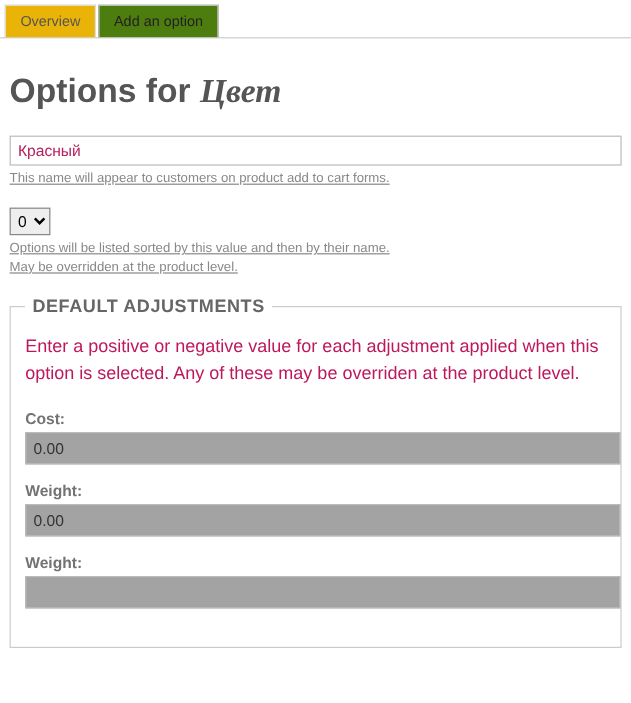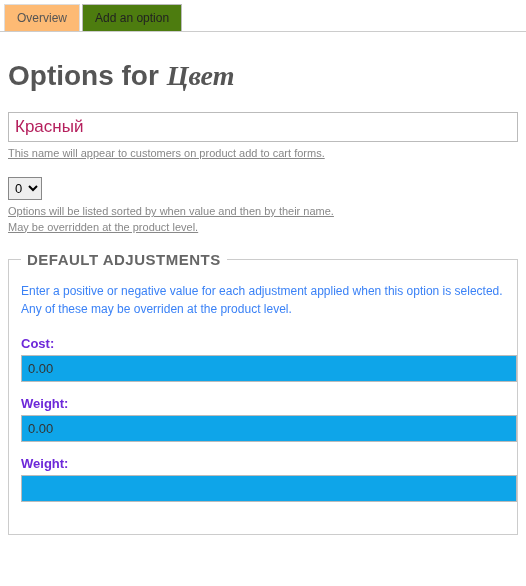--- a/index.html
+++ b/index.html
@@ -16,21 +16,21 @@
     display: flex;
     background: #fff;
     padding: 4px 4px 0 4px;
     border-bottom: 1px solid #ccc;
   }
   .tab {
     padding: 6px 12px;
     font-size: 12px;
     color: #555;
     cursor: pointer;
-    background: #fdba74;
+    background: #eab308;
     border: 1px solid #ddd;
     border-bottom: none;
     margin-right: 2px;
   }
   .tab.active {
     background: #4d7c0f;
     color: #222;
     border-color: #bbb;
   }
   .page {
@@ -53,21 +53,21 @@
     margin-bottom: 4px;
     display: block;
   }
   .required-mark {
     color: #c00;
     margin-left: 2px;
   }
   .text-input {
     width: 100%;
     padding: 4px 6px;
-    font-size: 17px;
+    font-size: 13px;
     border: 1px solid #bbb;
     color: #b5205d;
     background: #fff;
   }
   .help-text {
     font-size: 11px;
     color: #888;
     margin-top: 4px;
     line-height: 1.4;
     text-decoration: underline;
@@ -87,38 +87,38 @@
     margin: 8px 0 20px 0;
   }
   legend {
     font-size: 15px;
     font-weight: bold;
     color: #666;
     letter-spacing: 0.5px;
     padding: 0 6px;
   }
   .fieldset-desc {
-    font-size: 12px;
-    color: #3b82f6;
+    font-size: 15px;
+    color: #be185d;
     margin-bottom: 18px;
     line-height: 1.5;
   }
   .adj-label {
     font-weight: bold;
     font-size: 13px;
-    color: #6d28d9;
+    color: #737373;
     margin-bottom: 4px;
     display: block;
   }
   .adj-input {
     width: 100%;
     padding: 5px 6px;
     font-size: 13px;
     border: 1px solid #bbb;
-    background: #0ea5e9;
+    background: #a3a3a3;
     color: #333;
   }
   .adj-block {
     margin-bottom: 14px;
   }
 </style>
 </head>
 <body>
 
 <div class="tabs">
@@ -135,21 +135,21 @@
   <div class="field-block">
     <input type="text" class="text-input" value="Красный" style="">
     <div class="help-text">This name will appear to customers on product add to cart forms.</div>
   </div>
 
   <div class="field-block">
     <select>
       <option>0</option>
     </select>
     <div class="help-text">
-      <div>Options will be listed sorted by when value and then by their name.</div>
+      <div>Options will be listed sorted by this value and then by their name.</div>
       <div>May be overridden at the product level.</div>
     </div>
   </div>
 
   <fieldset>
     <legend>DEFAULT ADJUSTMENTS</legend>
     <div class="fieldset-desc">Enter a positive or negative value for each adjustment applied when this option is selected. Any of these may be overriden at the product level.</div>
 
     <div class="adj-block">
       <label class="adj-label">Cost:</label>

